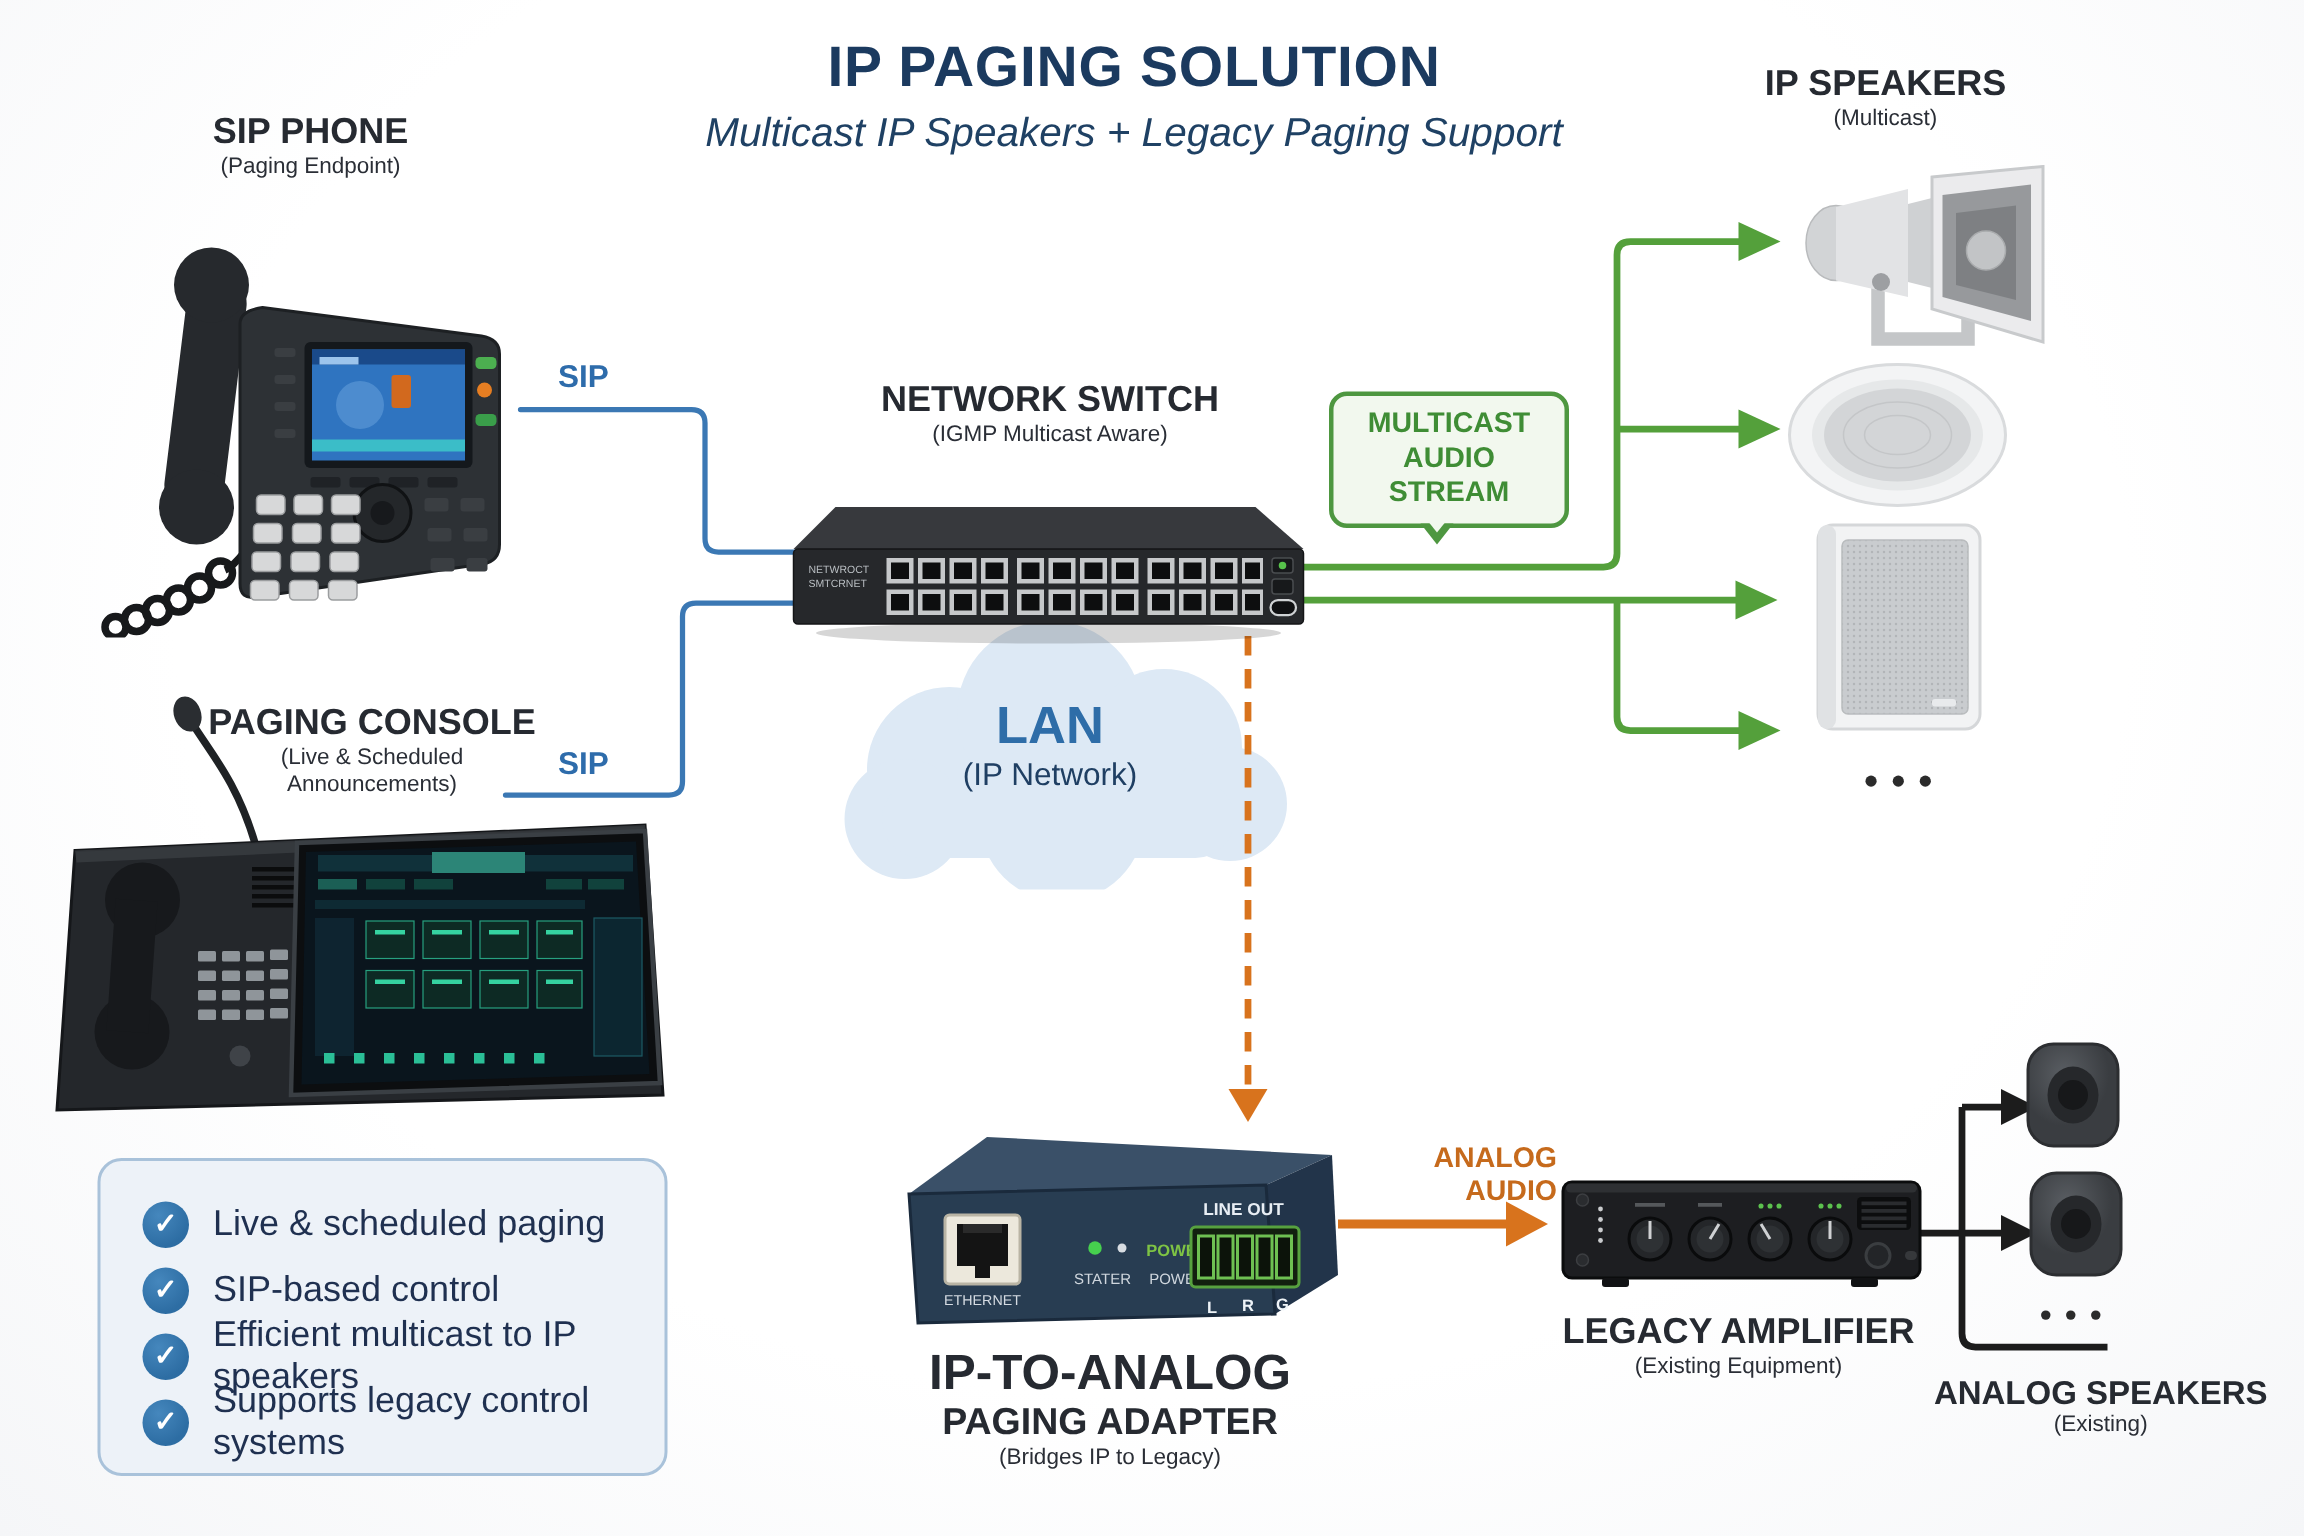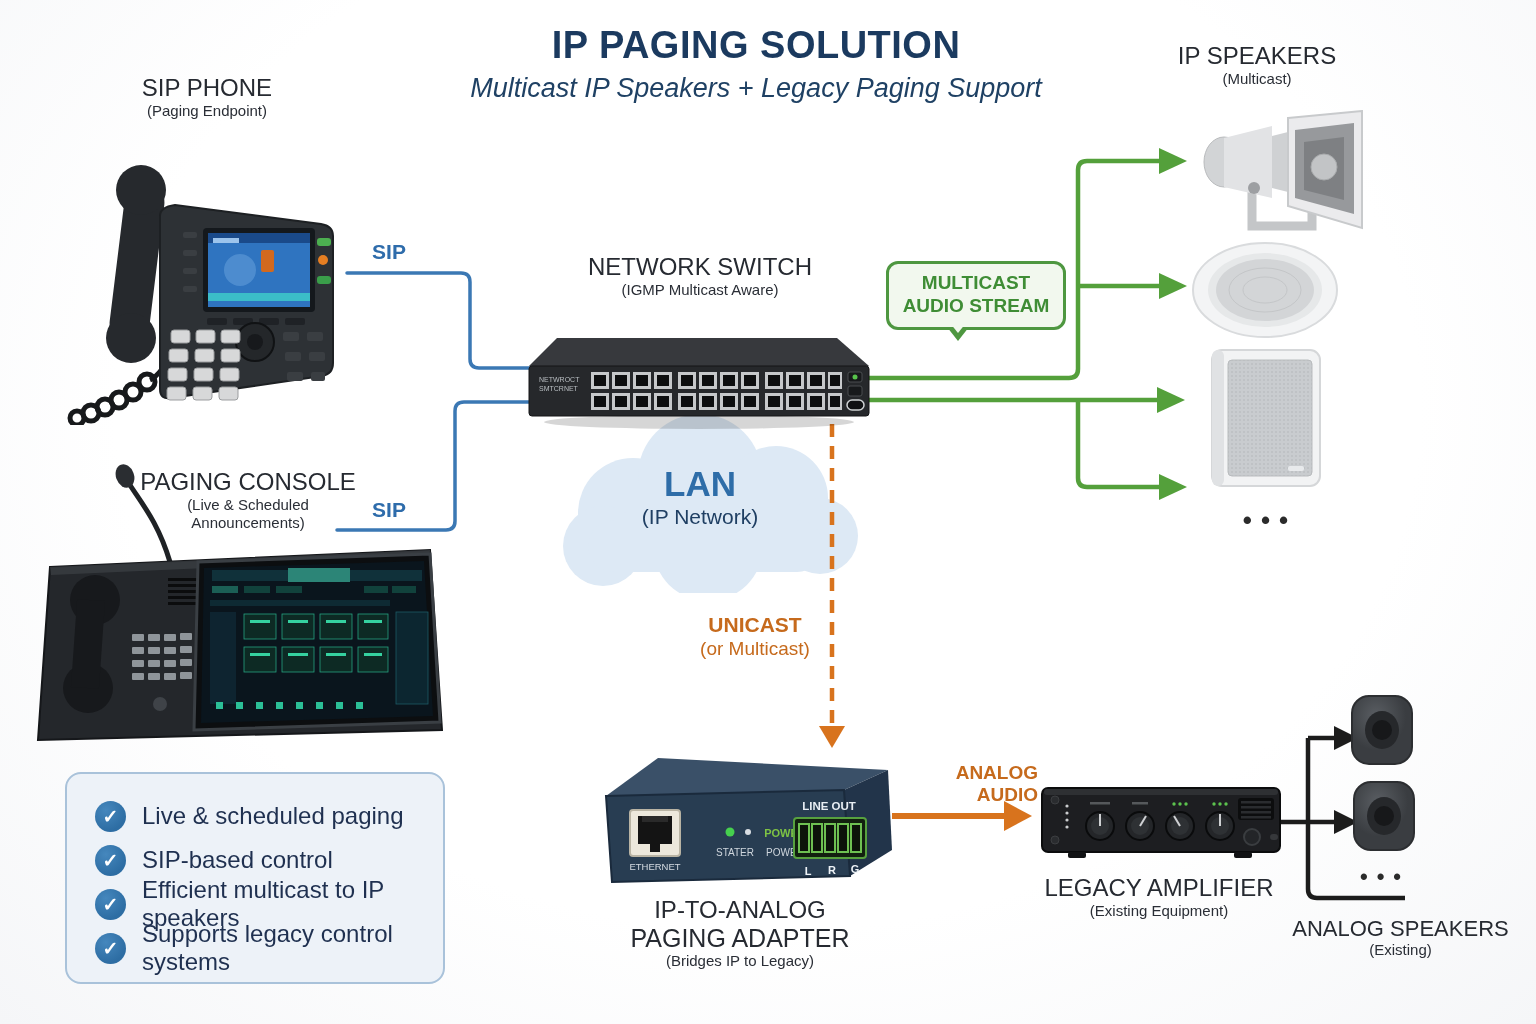--- a/index.html
+++ b/index.html
@@ -6,32 +6,32 @@
   html,body { width:1536px; height:1024px; }
   body { font-family:"Liberation Sans", sans-serif; background:#fff; }
   .canvas { position:relative; width:1536px; height:1024px; overflow:hidden;
             background:radial-gradient(ellipse at 50% 40%, #ffffff 60%, #f5f6f8 100%); }
   .abs { position:absolute; }
   .ctr { text-align:center; }
 
   
   .main-title { font-size:38px; font-weight:bold; color:#1b3a5f; letter-spacing:.5px; }
   .main-sub   { font-size:27px; color:#1f4164; margin-top:6px;font-style:italic; }
-  .dev-title  { font-size:24px; font-weight:normal; color:#262a31; line-height:1.15; }
+  .dev-title  { font-size:24px; font-weight:bold; color:#262a31; line-height:1.15; }
   .dev-sub    { font-size:15px; color:#2a2e36; line-height:1.2; }
   .sip-label  { font-size:21px; font-weight:bold; color:#2e6cab; }
   .lan-title  { font-size:35px; font-weight:bold; color:#2e6da8; line-height:1; }
   .lan-sub    { font-size:21px; color:#1f3f63; margin-top:4px; }
   .orange-b   { font-size:21px; font-weight:bold; color:#c66a1c; line-height:1.25; }
   .orange-r   { font-size:19px; color:#c66a1c; }
   .orange-s   { font-size:19px; font-weight:bold; color:#c66a1c; }
   .dots       { font-size:26px; font-weight:bold; color:#2b2b2b; letter-spacing:9px; }
 
   
-  .bubble { left:886px; top:261px; width:180px; padding:8px 6px 9px;
+  .bubble { left:886px; top:261px; width:160px; padding:8px 6px 9px;
             background:#f2f8ee; border:3px solid #4e9740; border-radius:12px;
             text-align:center; font-weight:bold; color:#3f8d35; font-size:19px; line-height:1.2; }
   .bubble::after, .bubble::before { content:""; position:absolute; left:58px; border-style:solid; }
   .bubble::before { top:100%; border-width:14px 11px 0 11px; border-color:#4e9740 transparent transparent transparent; }
   .bubble::after  { top:calc(100% - 4px); margin-left:3px; border-width:10px 8px 0 8px; border-color:#f2f8ee transparent transparent transparent; }
 
   
   .checklist { left:65px; top:772px; width:380px; height:212px; background:#edf2f8;
                border:2px solid #a9c2da; border-radius:16px; padding:20px 18px 0 28px; }
   .check-row { display:flex; align-items:center; gap:16px; height:44px; }
@@ -126,32 +126,28 @@
   <div class="abs bubble">
     <div>MULTICAST</div>
     <div>AUDIO STREAM</div>
   </div>
 
   <div class="abs ctr" style="left:620px; top:466px; width:160px;">
     <div class="lan-title">LAN</div>
     <div class="lan-sub">(IP Network)</div>
   </div>
 
-  <div class="abs ctr" style="left:680px; top:612px; width:150px;">
-    <div class="orange-b">UNICAST</div>
-    <div class="orange-r">(or Multicast)</div>
-  </div>
 
   <div class="abs ctr orange-s" style="left:893px; top:762px; width:145px;text-align:right;">ANALOG AUDIO</div>
 
   <div class="abs ctr dots" style="left:1225px; top:505px; width:90px;">•••</div>
   <div class="abs ctr dots" style="left:1340px; top:864px; width:90px; font-size:22px;">•••</div>
 
   <div class="abs ctr" style="left:590px; top:896px; width:300px;">
-    <div class="dev-title" style="font-size:24px;">IP-TO-ANALOG</div>
+    <div class="dev-title" style="font-size:33px;">IP-TO-ANALOG</div>
     <div class="dev-title" style="font-size:25px;">PAGING ADAPTER</div>
     <div class="dev-sub">(Bridges IP to Legacy)</div>
   </div>
 
   <div class="abs ctr" style="left:1288px; top:916px; width:225px;">
     <div class="dev-title" style="font-size:22px;">ANALOG SPEAKERS</div>
     <div class="dev-sub">(Existing)</div>
   </div>
 
   <div class="abs ctr" style="left:1033px; top:874px; width:252px;">

